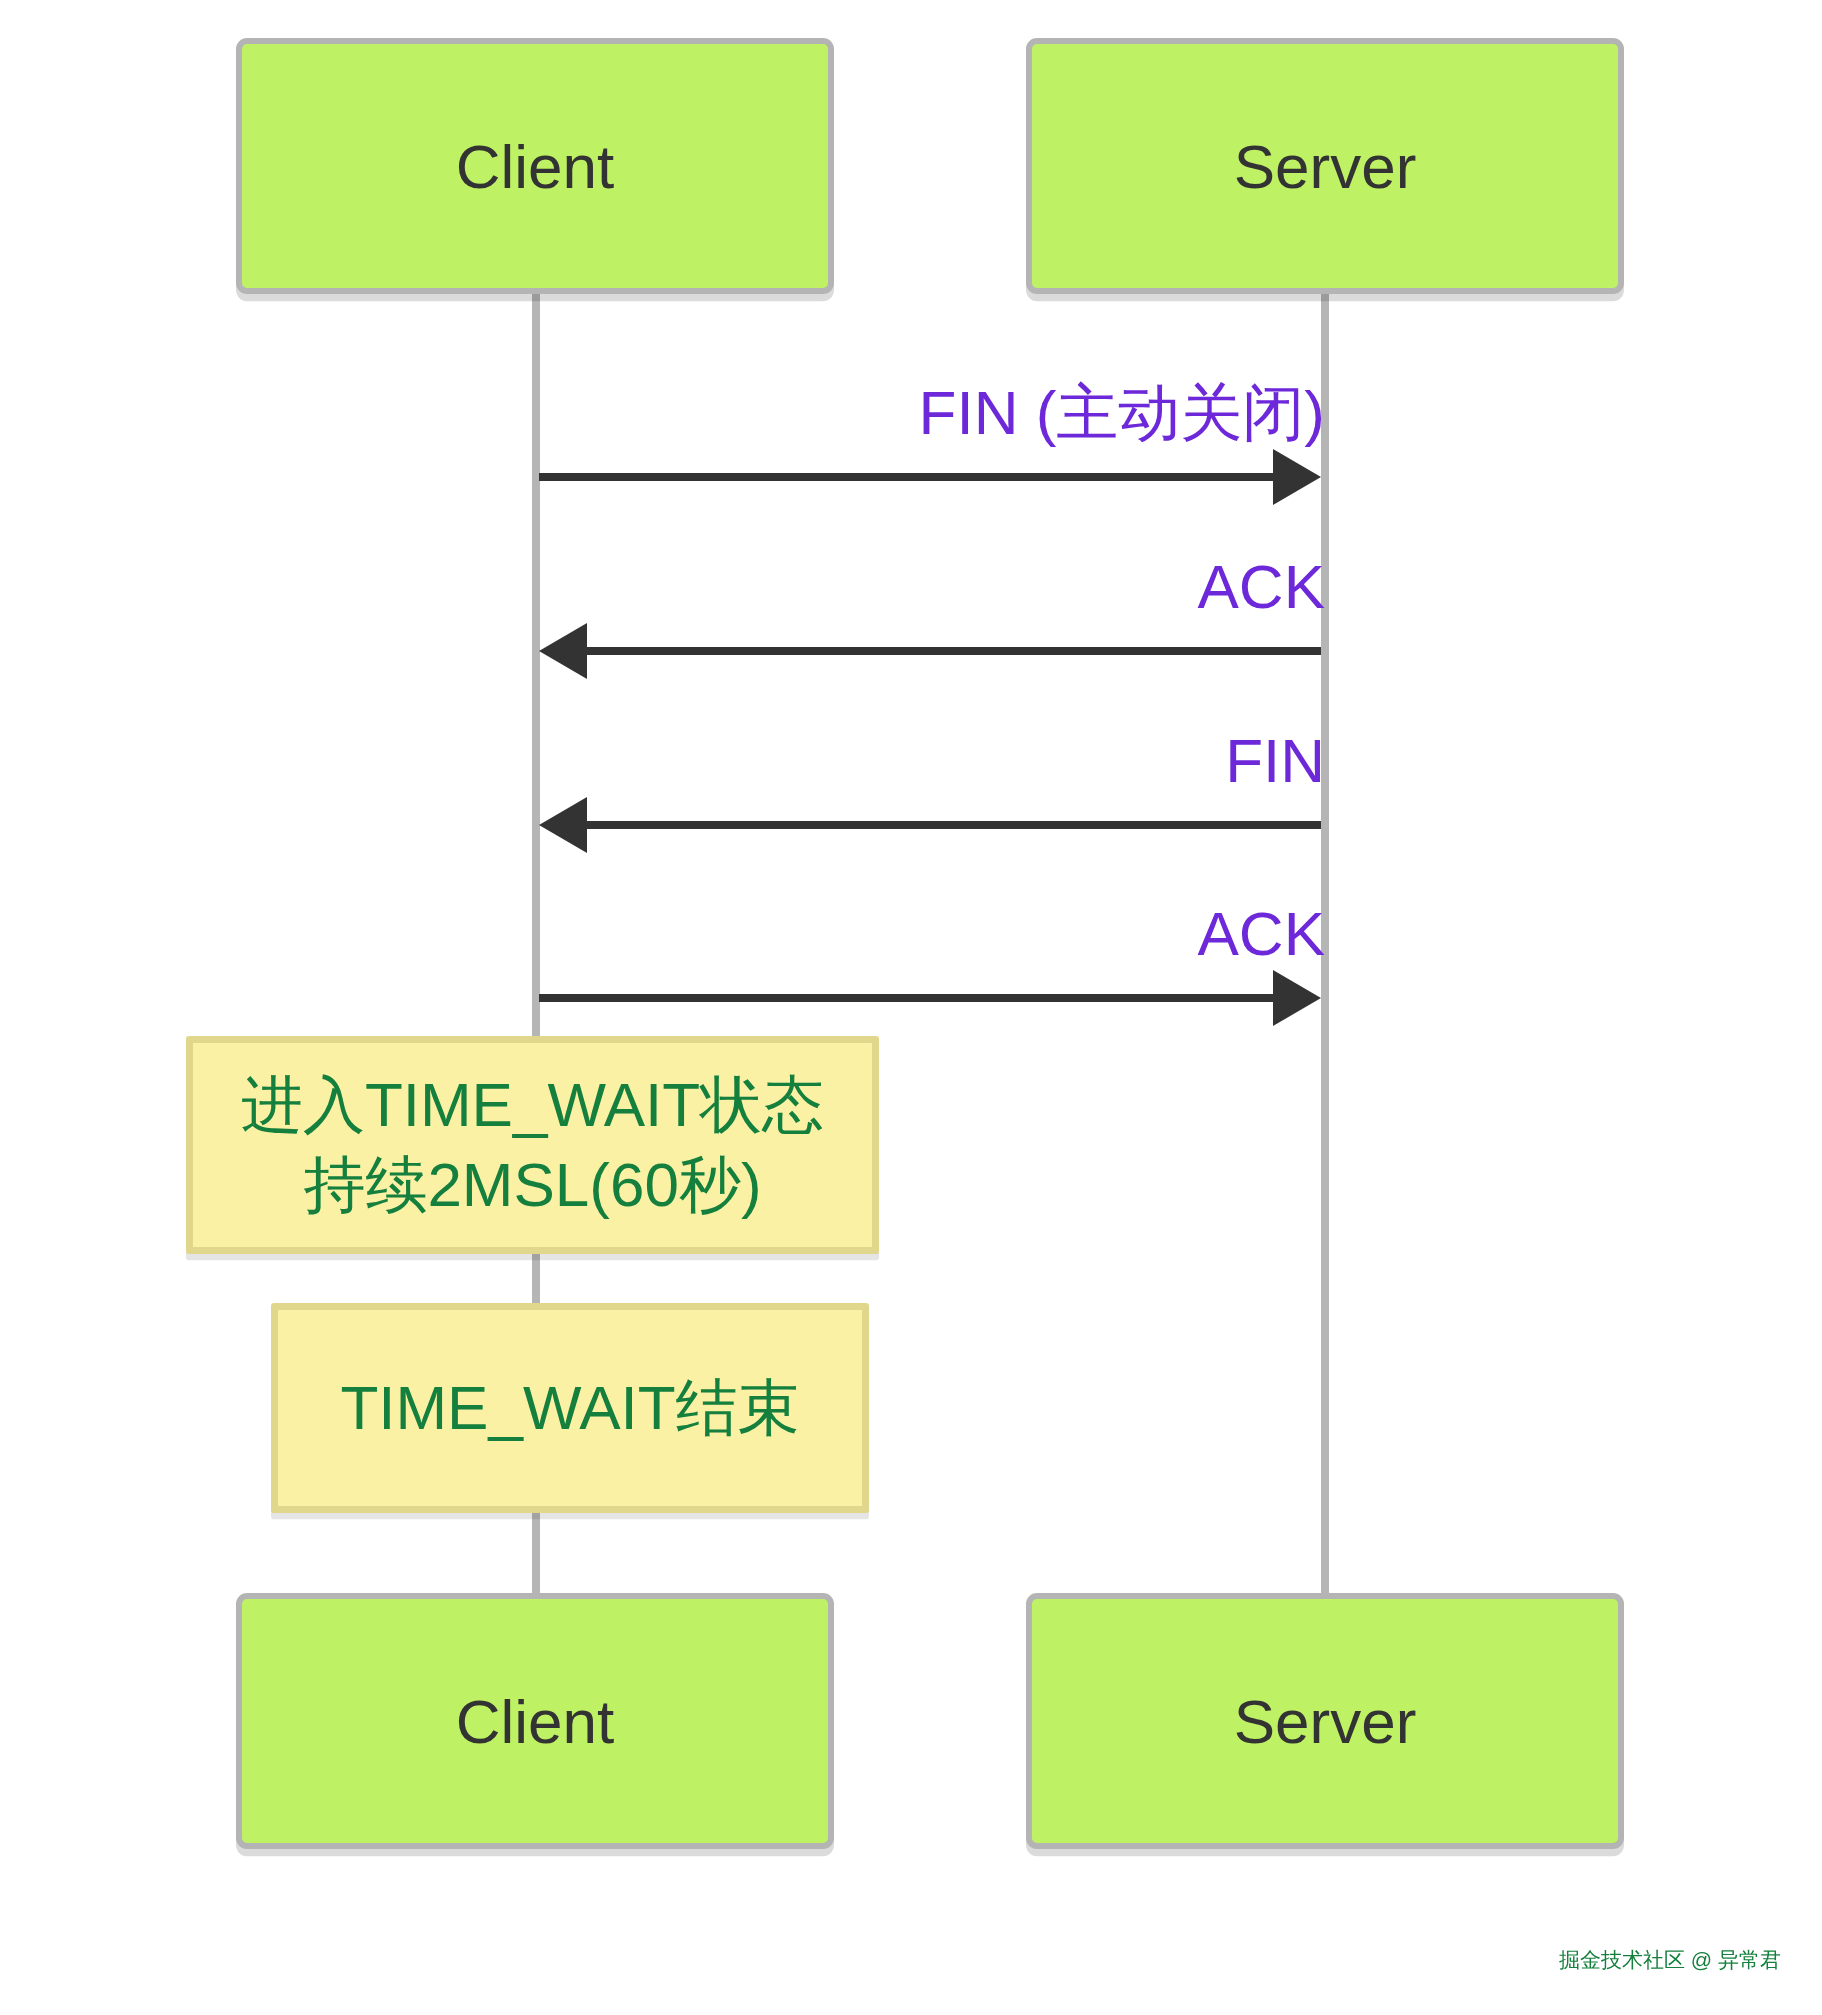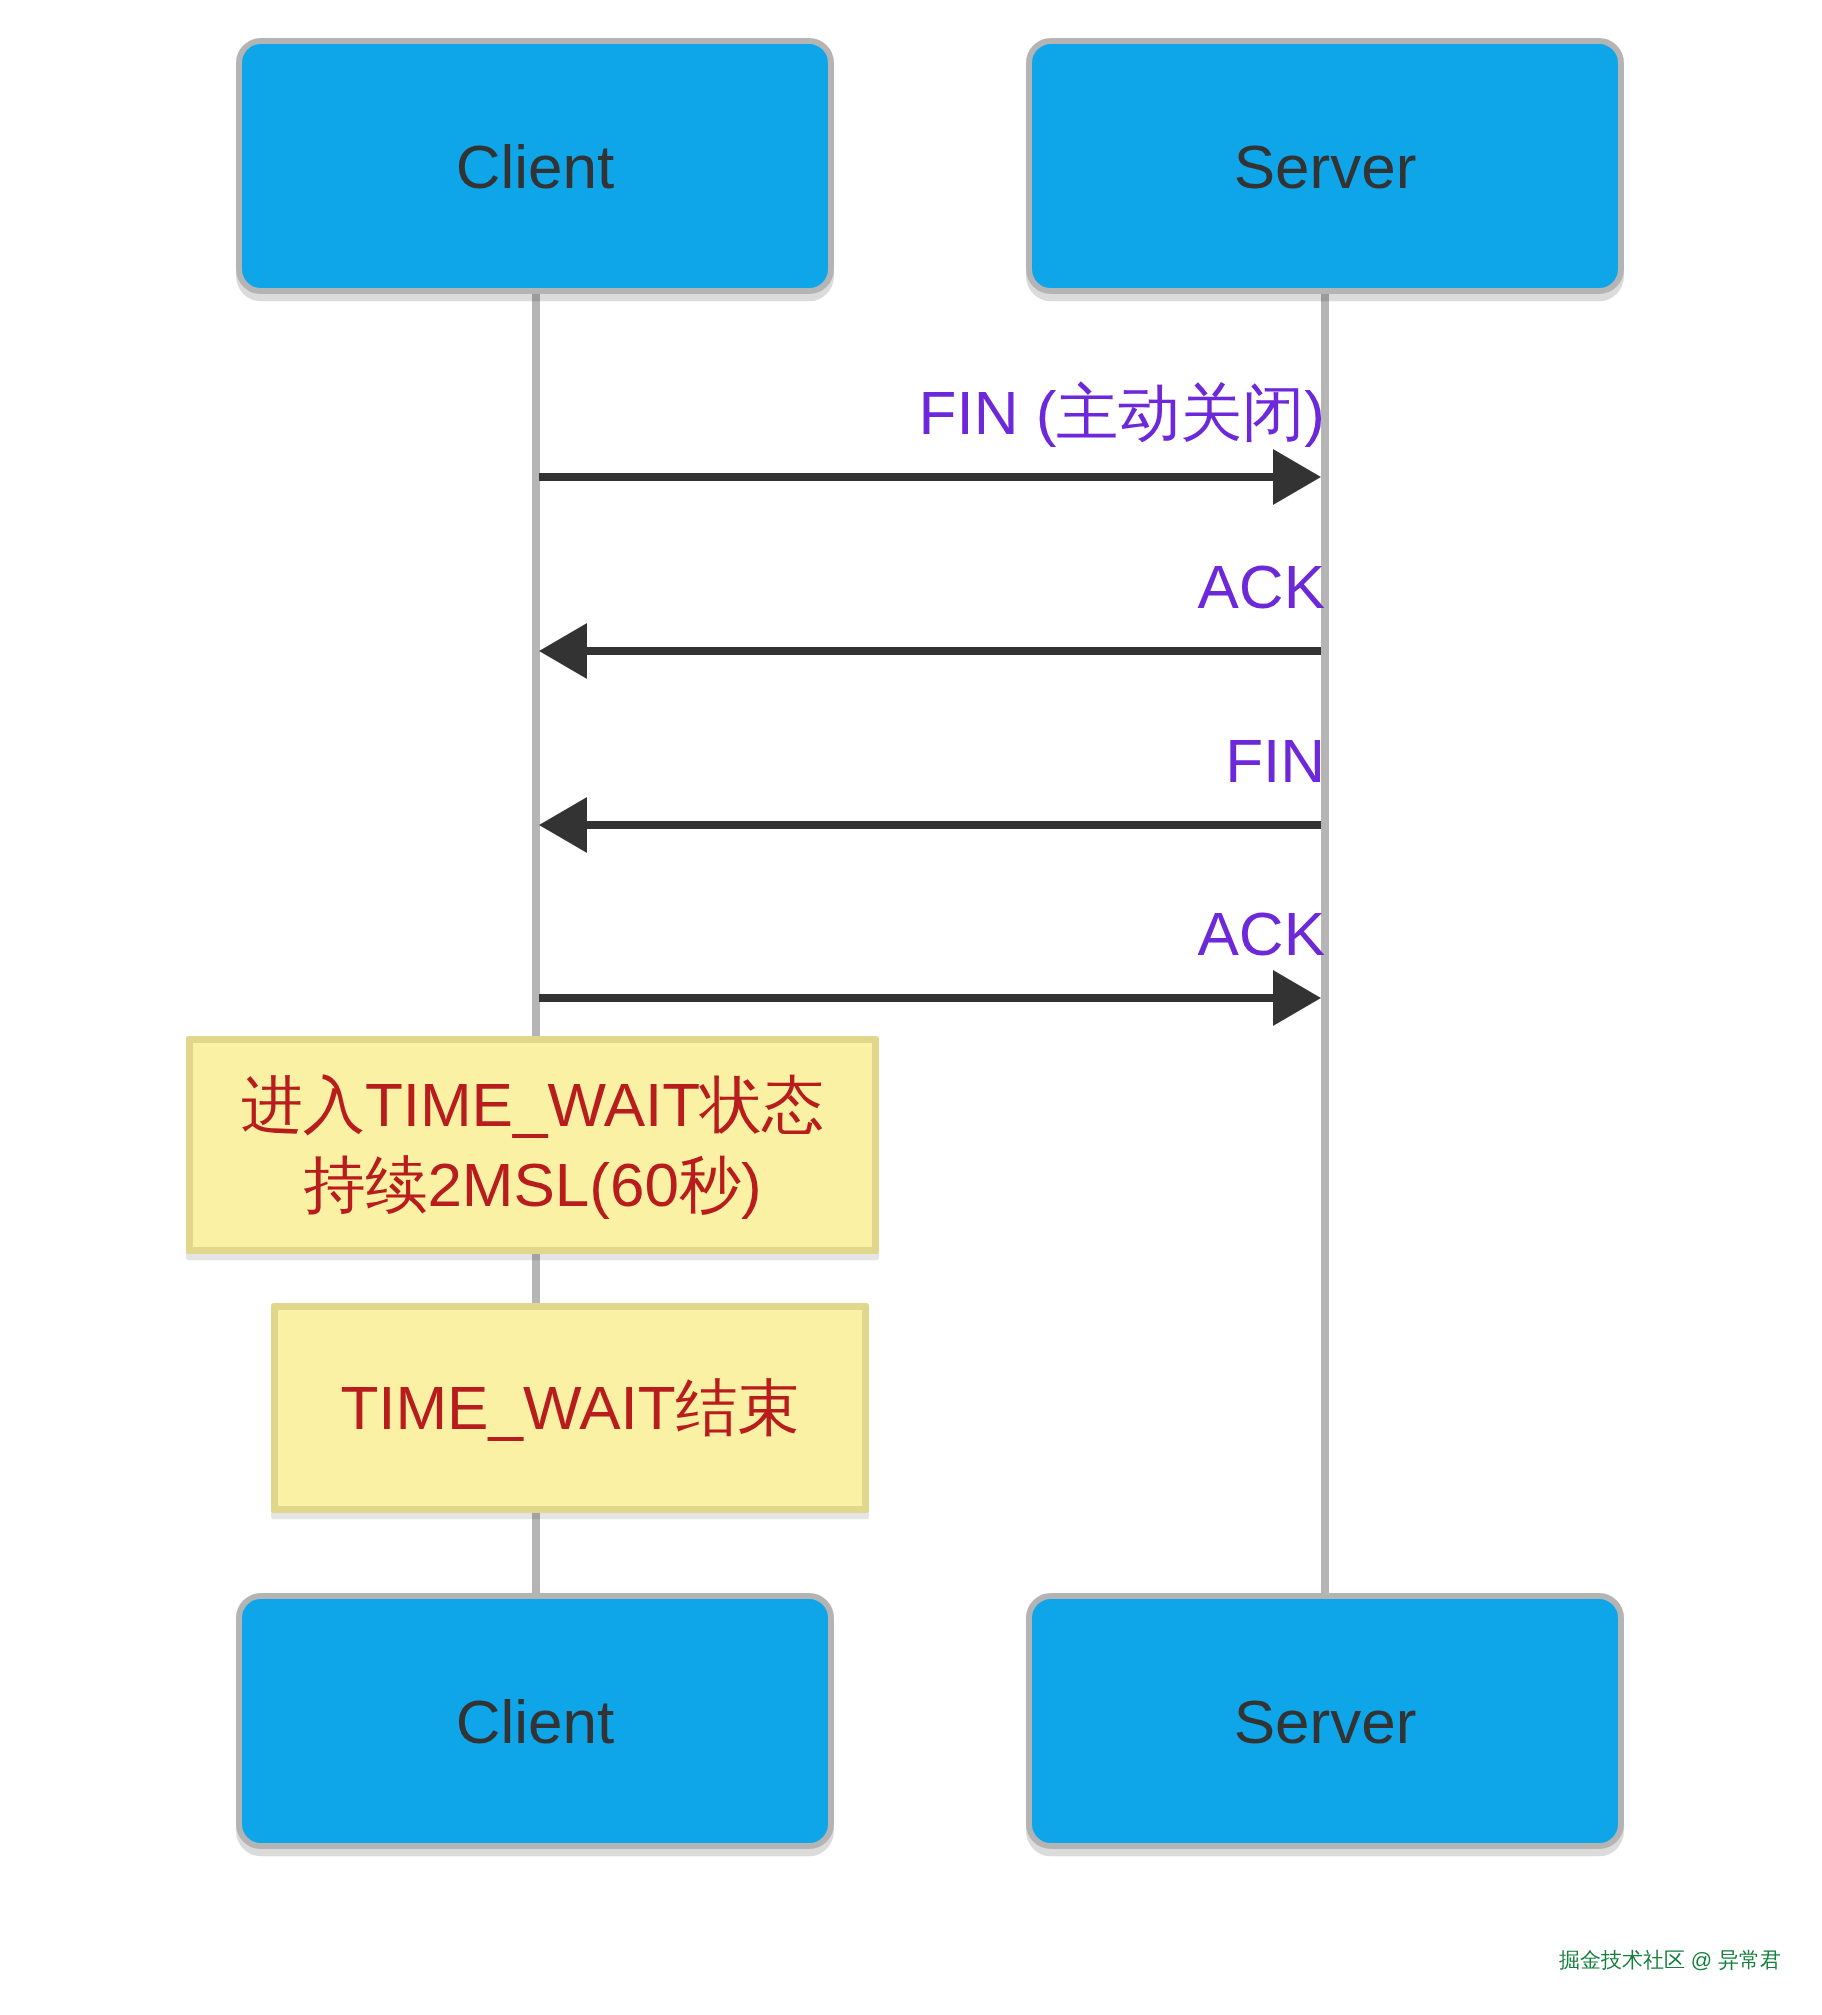--- a/index.html
+++ b/index.html
@@ -16,23 +16,23 @@
     font-family: "Liberation Sans", "DejaVu Sans", sans-serif;
     color: #333333;
   }
 
   
   .actor {
     position: absolute;
     width: 598px;
     height: 256px;
     box-sizing: border-box;
-    background: #0ea5e9;
+    background: #bef264;
     border: 6.8px solid #b4b4b4;
-    border-radius: 25px;
+    border-radius: 11px;
     box-shadow: 0 7.3px 0 rgba(0,0,0,0.14);
     display: flex;
     align-items: center;
     justify-content: center;
     font-size: 62px;
     color: #333333;
     z-index: 4;
   }
 
   
@@ -99,21 +99,21 @@
     border: 7.3px solid #e0d78d;
     border-radius: 3.1px;
     box-shadow: 0 6.3px 0 rgba(0,0,0,0.10);
     display: flex;
     flex-direction: column;
     align-items: center;
     justify-content: center;
     text-align: center;
     font-size: 62px;
     line-height: 80px;
-    color: #b91c1c;
+    color: #15803d;
     z-index: 3;
     white-space: nowrap;
   }
 
   
   .watermark {
     position: absolute;
     top: 1948px;
     right: 42px;
     font-size: 21px;

